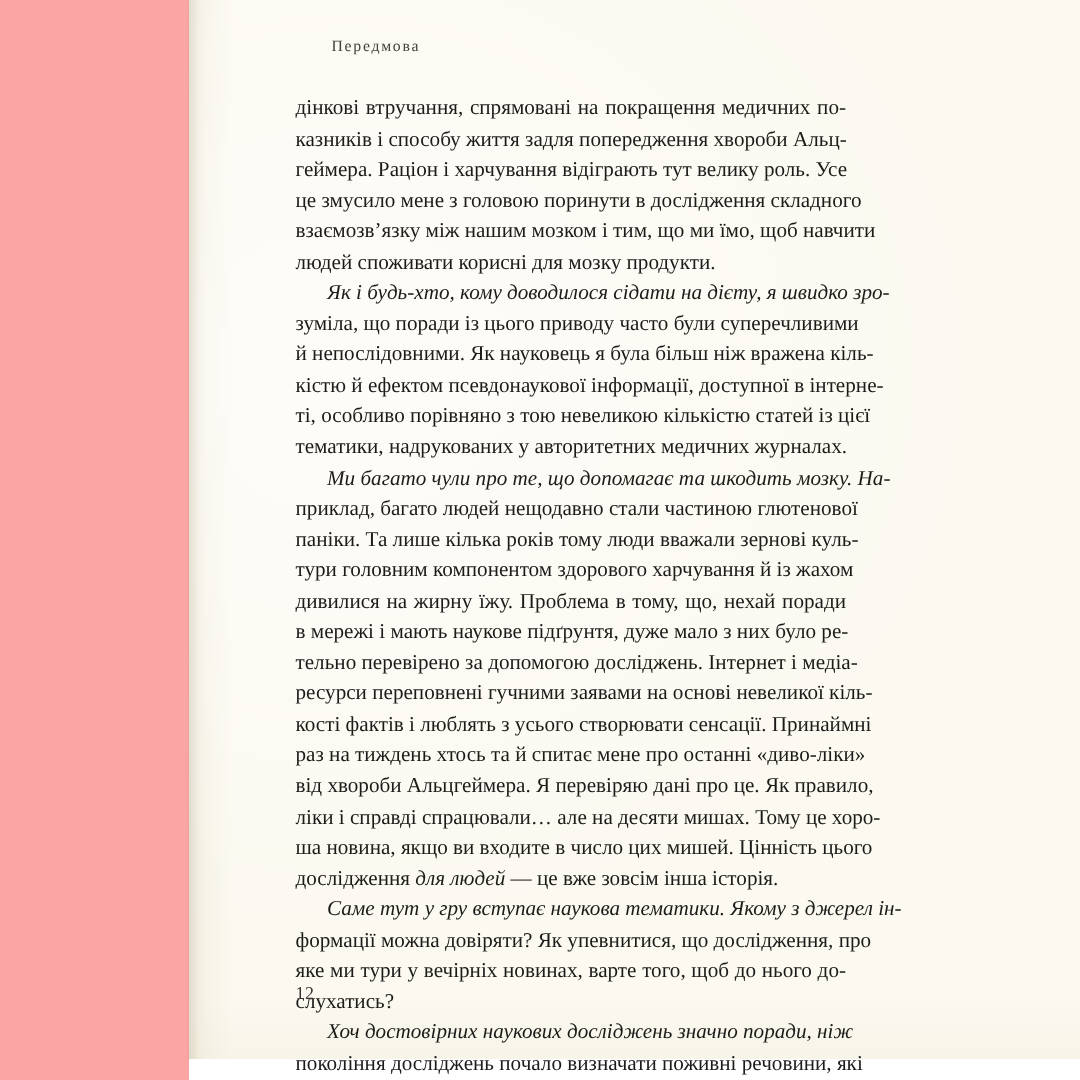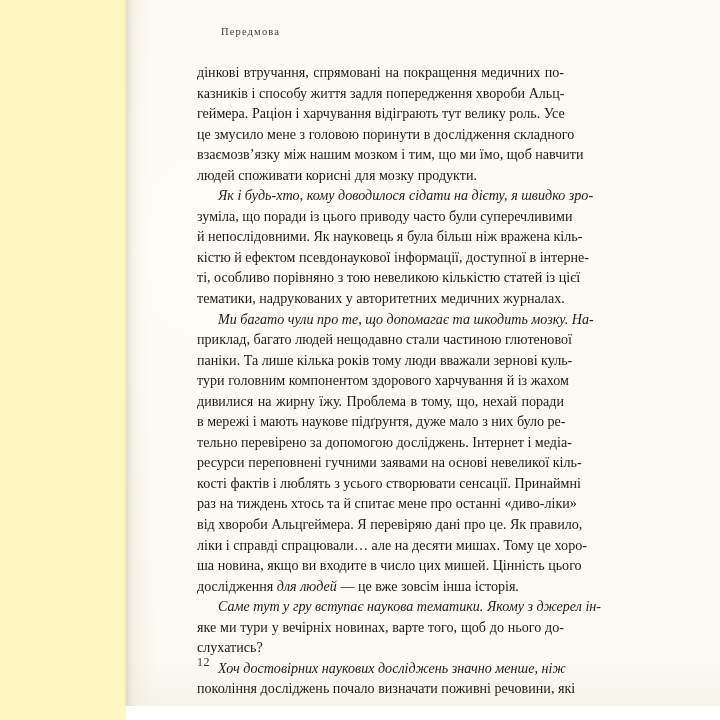--- a/index.html
+++ b/index.html
@@ -9,21 +9,21 @@
     width: 720px;
     height: 720px;
     overflow: hidden;
     background: #ffffff;
   }
 
   #root {
     position: relative;
     width: 642px;
     height: 720px;
-    background: #fef9c3;
+    background: #fca5a5;
   }
 
   
   .page-sheet {
     position: absolute;
     left: 126px;
     top: 0;
     width: 594px;      
     height: 706px;
     background: #fbf9f0;
@@ -138,19 +138,19 @@
   <div class="page-sheet"></div>
   <div class="spine-shade"></div>
   <div class="bottom-edge"></div>
 
   <div class="running-head">Передмова</div>
 
   <div class="text-block" id="text-block">
       <p class="no-indent"><span class="ln">дінкові втручання, спрямовані на покращення медичних по-</span><span class="ln">казників і способу життя задля попередження хвороби Альц-</span><span class="ln">геймера. Раціон і харчування відіграють тут велику роль. Усе</span><span class="ln">це змусило мене з головою поринути в дослідження складного</span><span class="ln">взаємозв’язку між нашим мозком і тим, що ми їмо, щоб навчити</span><span class="ln last">людей споживати корисні для мозку продукти.</span></p>
       <p class="no-indent"><span class="ln first">Як і будь-хто, кому доводилося сідати на дієту, я швидко зро-</span><span class="ln">зуміла, що поради із цього приводу часто були суперечливими</span><span class="ln">й непослідовними. Як науковець я була більш ніж вражена кіль-</span><span class="ln">кістю й ефектом псевдонаукової інформації, доступної в інтерне-</span><span class="ln">ті, особливо порівняно з тою невеликою кількістю статей із цієї</span><span class="ln last">тематики, надрукованих у авторитетних медичних журналах.</span></p>
       <p class="no-indent"><span class="ln first">Ми багато чули про те, що допомагає та шкодить мозку. На-</span><span class="ln">приклад, багато людей нещодавно стали частиною глютенової</span><span class="ln">паніки. Та лише кілька років тому люди вважали зернові куль-</span><span class="ln">тури головним компонентом здорового харчування й із жахом</span><span class="ln">дивилися на жирну їжу. Проблема в тому, що, нехай поради</span><span class="ln">в мережі і мають наукове підґрунтя, дуже мало з них було ре-</span><span class="ln">тельно перевірено за допомогою досліджень. Інтернет і медіа-</span><span class="ln">ресурси переповнені гучними заявами на основі невеликої кіль-</span><span class="ln">кості фактів і люблять з усього створювати сенсації. Принаймні</span><span class="ln">раз на тиждень хтось та й спитає мене про останні «диво-ліки»</span><span class="ln">від хвороби Альцгеймера. Я перевіряю дані про це. Як правило,</span><span class="ln">ліки і справді спрацювали… але на десяти мишах. Тому це хоро-</span><span class="ln">ша новина, якщо ви входите в число цих мишей. Цінність цього</span><span class="ln last"><span>дослідження </span><span class="it">для людей</span><span> — це вже зовсім інша історія.</span></span></p>
-      <p class="no-indent"><span class="ln first">Саме тут у гру вступає наукова тематики. Якому з джерел ін-</span><span class="ln">яке ми тури у вечірніх новинах, варте того, щоб до нього до-</span><span class="ln last">слухатись?</span></p>
-      <p class="no-indent"><span class="ln first">Хоч достовірних наукових досліджень значно менше, ніж</span><span class="ln">покоління досліджень почало визначати поживні речовини, які</span></p>
+      <p class="no-indent"><span class="ln first">Саме тут у гру вступає наукова тематики. Якому з джерел ін-</span><span class="ln">формації можна довіряти? Як упевнитися, що дослідження, про</span><span class="ln">яке ми тури у вечірніх новинах, варте того, щоб до нього до-</span><span class="ln last">слухатись?</span></p>
+      <p class="no-indent"><span class="ln first">Хоч достовірних наукових досліджень значно поради, ніж</span><span class="ln">покоління досліджень почало визначати поживні речовини, які</span></p>
     </div>
 
   <div class="folio">12</div>
 
 </div>
 
 </body></html>

